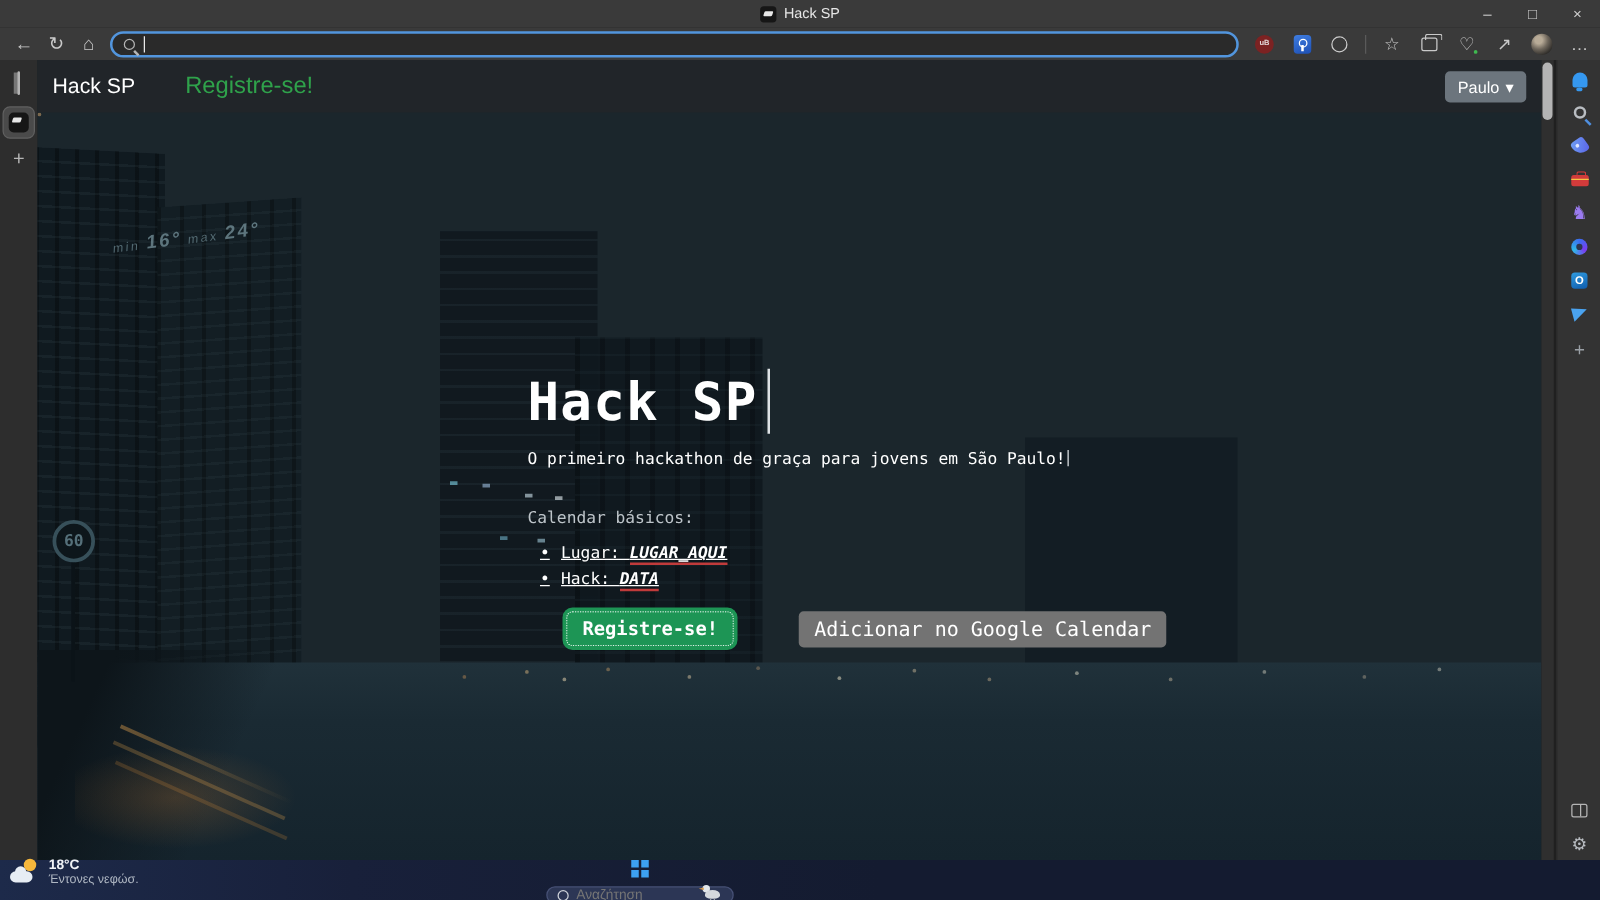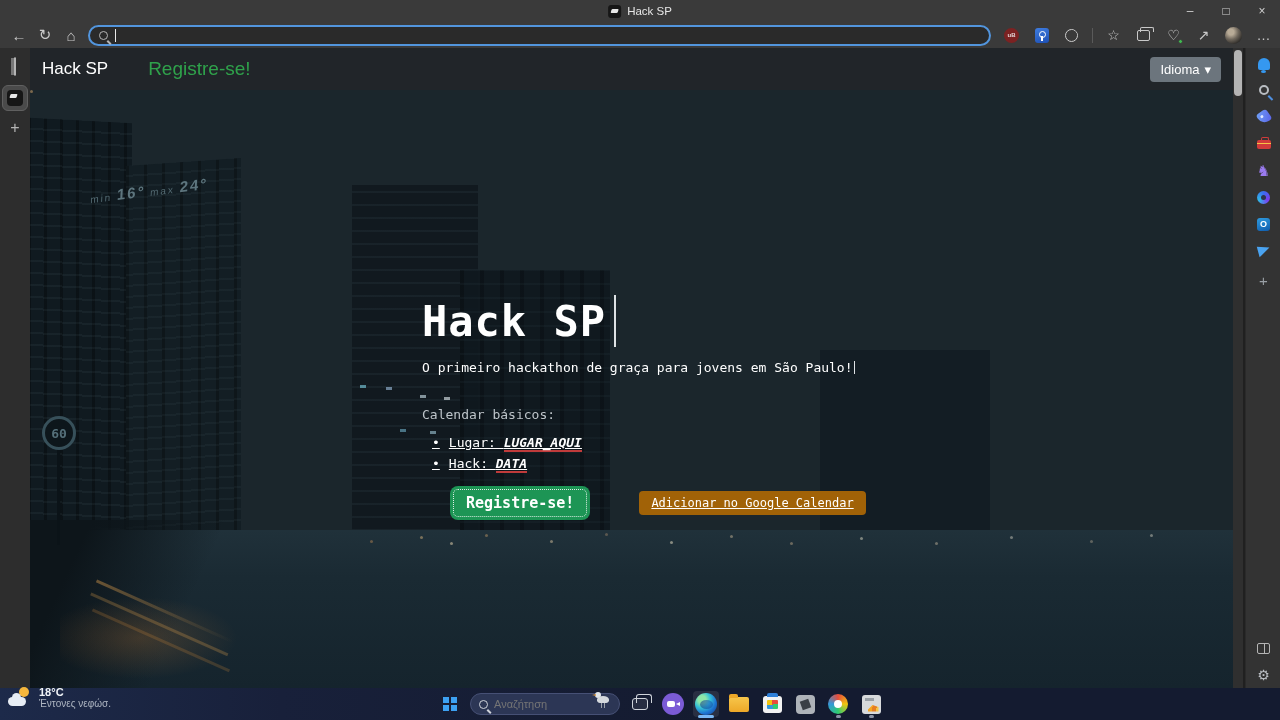--- a/index.html
+++ b/index.html
@@ -117,32 +117,32 @@
   .subrow { position:absolute; top:270px; left:0; font-size:13px; white-space:nowrap; }
   .subrow .bd { font-weight:normal; }
   .cursor-sm { display:inline-block; width:1.5px; height:13px; background:#dfe3e6; vertical-align:-2px; margin-left:1px; }
   .detailhead { position:absolute; top:317px; left:0; font-size:13px; color:#bdc4c9; }
   .blist { position:absolute; top:345px; left:10px; list-style:none; font-size:13px; }
   .blist li { margin-bottom:6px;text-decoration:underline; }
   .blist li::before { content:"•"; margin-right:9px; }
   .ph { font-weight:bold; font-style:italic; border-bottom:2px solid #c03b3b; padding-bottom:0px; }
   .btnrow { position:absolute; top:396px; left:28px; display:flex; align-items:center; gap:49px; }
   .btn-green { background:#1d9555; color:#fff; border:none; border-radius:8px; font-family:"DejaVu Sans Mono", monospace; font-weight:bold; font-size:15px; padding:8px 16px; outline:1px dotted rgba(255,255,255,.85); outline-offset:-4px; }
-  .btn-gray { background:#a16207; color:#fff; border:none; border-radius:4px; font-family:"DejaVu Sans Mono", monospace; font-size:12px; padding:5px 12px;text-decoration:underline; }
+  .btn-gray { background:#737373; color:#fff; border:none; border-radius:4px; font-family:"DejaVu Sans Mono", monospace; font-size:16px; padding:5px 12px; }
 
   
   .taskbar { position:absolute; left:0; top:688px; width:1280px; height:32px; background:linear-gradient(90deg,#1d2a4a 0%,#18203a 22%,#141b30 55%,#141b30 100%); display:flex; align-items:center; }
   .weather { position:absolute; left:8px; top:0; height:18px; display:flex; align-items:center; gap:7px; }
   .wic { position:relative; width:24px; height:20px; }
   .wic .sun { position:absolute; left:11px; top:0; width:10px; height:10px; border-radius:50%; background:#f6b73c; }
   .wic .cloud { position:absolute; left:0; bottom:1px; width:18px; height:9px; border-radius:6px; background:#e7edf4; }
   .wic .cloud::before { content:""; position:absolute; left:4px; top:-4px; width:9px; height:9px; border-radius:50%; background:#e7edf4; }
   .wtxt .t { color:#f0f3f7; font-size:11px; font-weight:bold; }
   .wtxt .c { color:#aeb6c2; font-size:10px; }
-  .tbcenter { position:absolute; left:437px; top:0; height:32px; display:flex; align-items:center; gap:7px; }
+  .tbcenter { position:absolute; left:437px; top:0; height:32px; display:flex; align-items:center; gap:7px;flex-direction:column; }
   .tbic { width:26px; height:26px; display:flex; align-items:center; justify-content:center; position:relative; border-radius:4px; }
   .winlogo { width:14px; height:14px; display:grid; grid-template-columns:6px 6px; grid-template-rows:6px 6px; gap:1.5px; }
   .winlogo i { background:#3da1f2; }
   .tsearch { width:150px; height:22px; border-radius:11px; background:#2c3655; border:1px solid #465075; display:flex; align-items:center; padding-left:8px; position:relative; }
   .tsearch .mag { border-color:#cfd3da; }
   .tsearch .mag::after { background:#cfd3da; }
   .tsearch input { background:transparent; border:none; outline:none; color:#cfd3da; font-size:11px; margin-left:6px; width:85px; font-family:"Liberation Sans", sans-serif; }
   .bird { position:absolute; right:8px; top:-3px; width:16px; height:20px; }
   .bird .body { position:absolute; left:2px; top:5px; width:12px; height:7px; border-radius:55% 55% 45% 45%; background:#d4d8dd; }
   .bird .head { position:absolute; left:0; top:1px; width:6px; height:6px; border-radius:50%; background:#e2e6ea; }
@@ -287,21 +287,21 @@
   <div class="pgscroll">
     <div class="pgthumb"></div>
   </div>
 
   <div class="page">
     <div class="sitenav">
       <span class="brand">Hack SP</span>
       <a class="navcta">Registre-se!</a>
       <span class="spacer"></span>
       <button class="langbtn">
-        <span>Idioma</span>
+        <span>Paulo</span>
         <span>▾</span>
       </button>
     </div>
 
     <div class="hero">
       <div class="sky"></div>
       <div class="bldg b1"></div>
       <div class="bldg b2"></div>
       <div class="bldg b3"></div>
       <div class="bldg b4"></div>

